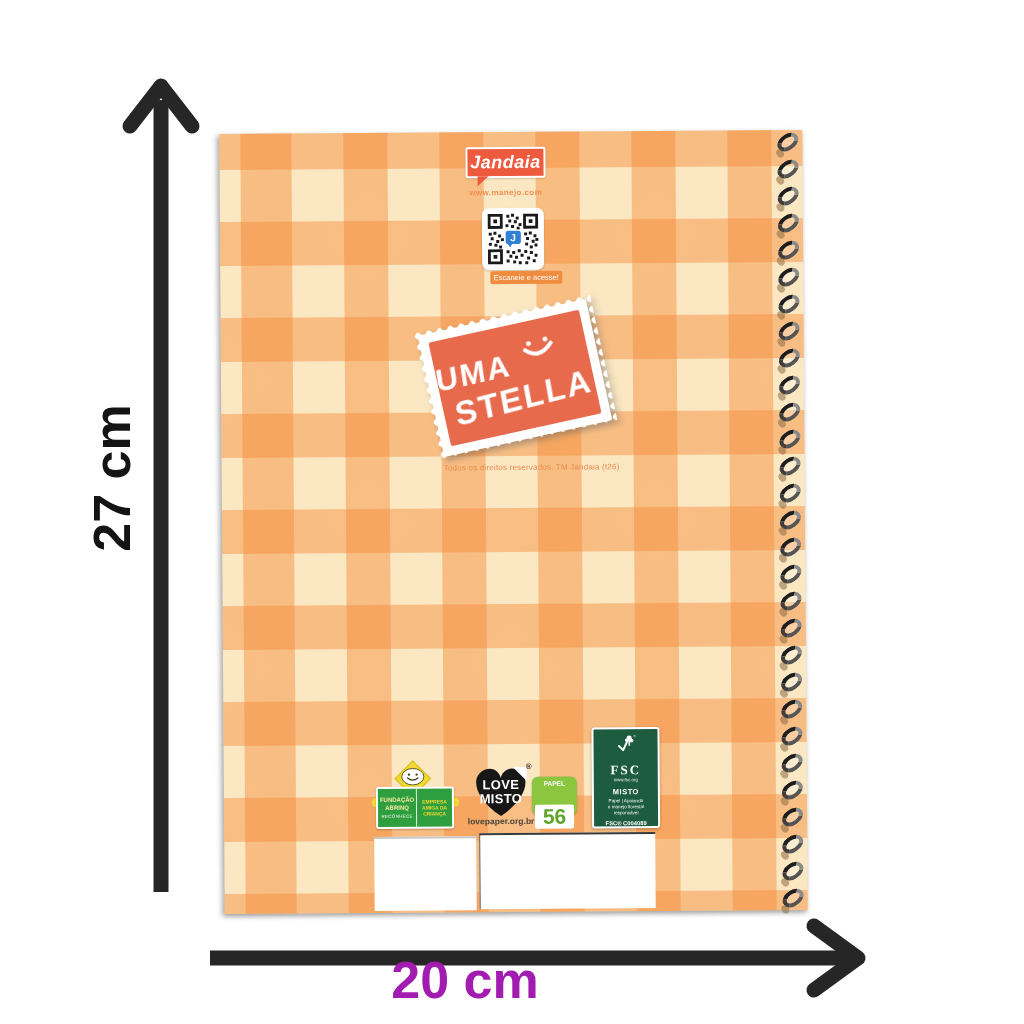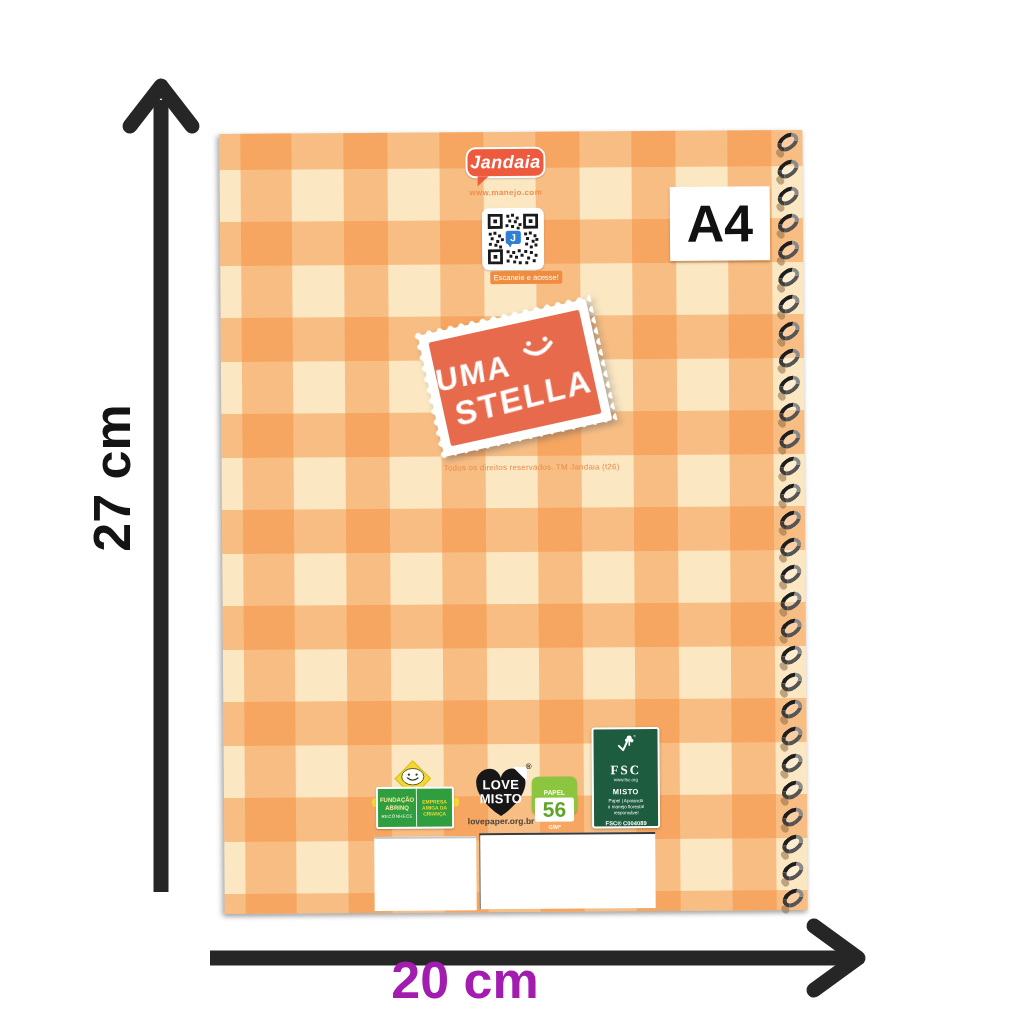--- a/index.html
+++ b/index.html
@@ -24,21 +24,21 @@
             display:flex; flex-direction:column; justify-content:space-between; }
   .coil { position:relative; width:23px; height:16px; margin-left:6px;
           border:4px solid #3d3d3d; border-radius:50%;
           border-top-color:#1e1e1e; border-right-color:#8a8a8a; border-bottom-color:#555;
           transform:rotate(-36deg); background:rgba(255,255,255,.25); }
   .coil::before { content:""; position:absolute; left:-9px; top:4px; width:7px; height:9px;
                   border-radius:50%; background:#8d6b44; opacity:.55; }
 
   
   .brand-bubble { position:absolute; left:246px; top:15px; width:80px; height:31px;
-                  background:#EE5A3E; border:2.5px solid #fff; border-radius:10px;
+                  background:#EE5A3E; border:2.5px solid #fff; border-radius:2px;
                   display:flex; align-items:center; justify-content:center;
                   box-shadow:0 1px 2px rgba(0,0,0,.18); }
   .brand-bubble::after { content:""; position:absolute; left:10px; bottom:-10px;
                   width:0; height:0; border-top:10px solid #EE5A3E; border-right:11px solid transparent; }
   .brand-text { color:#fff; font-size:18px; font-weight:bold; font-style:italic; letter-spacing:.5px; }
   .brand-site { position:absolute; left:232px; top:56px; width:108px; text-align:center;
                 color:#EF8F4F; font-size:8px; font-weight:bold; letter-spacing:.4px; }
 
   
   .qr-box { position:absolute; left:262px; top:76px; width:62px; height:62px;
@@ -91,22 +91,22 @@
 
   .heart-wrap { position:absolute; left:247px; top:633px; width:60px; height:56px; }
   .heart-wrap svg { width:100%; height:100%; }
   .heart-text { position:absolute; left:0; top:13px; width:100%; text-align:center;
                 color:#fff; font-size:13px; font-weight:bold; line-height:1.05; letter-spacing:.3px; }
   .heart-reg { position:absolute; right:-1px; top:-3px; font-size:8px; color:#222; font-weight:bold; }
   .lovepaper-url { position:absolute; left:233px; top:684px; width:88px; text-align:center;
                    color:#4A463C; font-size:8.5px; font-weight:bold; }
 
   .papel { position:absolute; left:308px; top:645px; width:45px; height:38px;
-           background:#8CC63F; border-radius:6px; padding:11px 3px;
-           display:flex; flex-direction:column; box-shadow:0 1px 2px rgba(0,0,0,.25); }
+           background:#8CC63F; border-radius:6px; padding:2px 3px;
+           display:flex; flex-direction:column; box-shadow:0 1px 2px rgba(0,0,0,.25);gap:16px; }
   .papel-head { color:#fff; font-size:6.5px; font-weight:bold; text-align:center; padding:1px 0 2px; }
   .papel-mid { background:#fff; border-radius:2px; flex:1; display:flex; align-items:center; justify-content:center;
                color:#5FA428; font-size:21px; font-weight:bold; }
   .papel-foot { color:#fff; font-size:5.5px; font-weight:bold; text-align:center; padding:2px 0 1px; }
 
   .fsc { position:absolute; left:368px; top:596px; width:68px; height:101px;
          background:#1E5C40; border:2.5px solid #fff; border-radius:3px;
          display:flex; flex-direction:column; align-items:center; color:#fff;
          padding-top:5px; box-shadow:0 1px 3px rgba(0,0,0,.3); }
   .fsc-brand { font-family:"Liberation Serif","DejaVu Serif",serif; font-size:13px;
@@ -245,21 +245,20 @@
             <rect x="50" y="51" width="3.2" height="3.2"></rect>
             <rect x="42" y="53" width="3.2" height="3.2"></rect>
         </g>
         <rect x="20.5" y="19.5" width="17.5" height="15.5" rx="3.5" fill="#2F7FD2" stroke="#fff" stroke-width="1.2"></rect>
         <path d="M23 34 L26 38 L28 34 Z" fill="#2F7FD2"></path>
         <text x="29" y="31.5" font-size="11" font-weight="bold" fill="#fff" text-anchor="middle">J</text>
       </svg>
     </div>
     <div class="qr-caption">Escaneie e acesse!</div>
 
-    <div class="a4-badge">A4</div>
 
     <div class="stamp">
       <div class="stamp-paper"></div>
       <div class="stamp-core">
         <div class="stamp-row1">
           <span class="stamp-word">UMA</span>
           <svg class="stamp-smile" width="38" height="24" viewBox="0 0 40 24">
             <circle cx="9" cy="5" r="2.6" fill="#fff"></circle>
             <circle cx="27" cy="4" r="2.6" fill="#fff"></circle>
             <path d="M4 11 Q 17 24 32 9" stroke="#fff" stroke-width="4.2" fill="none" stroke-linecap="round"></path>

